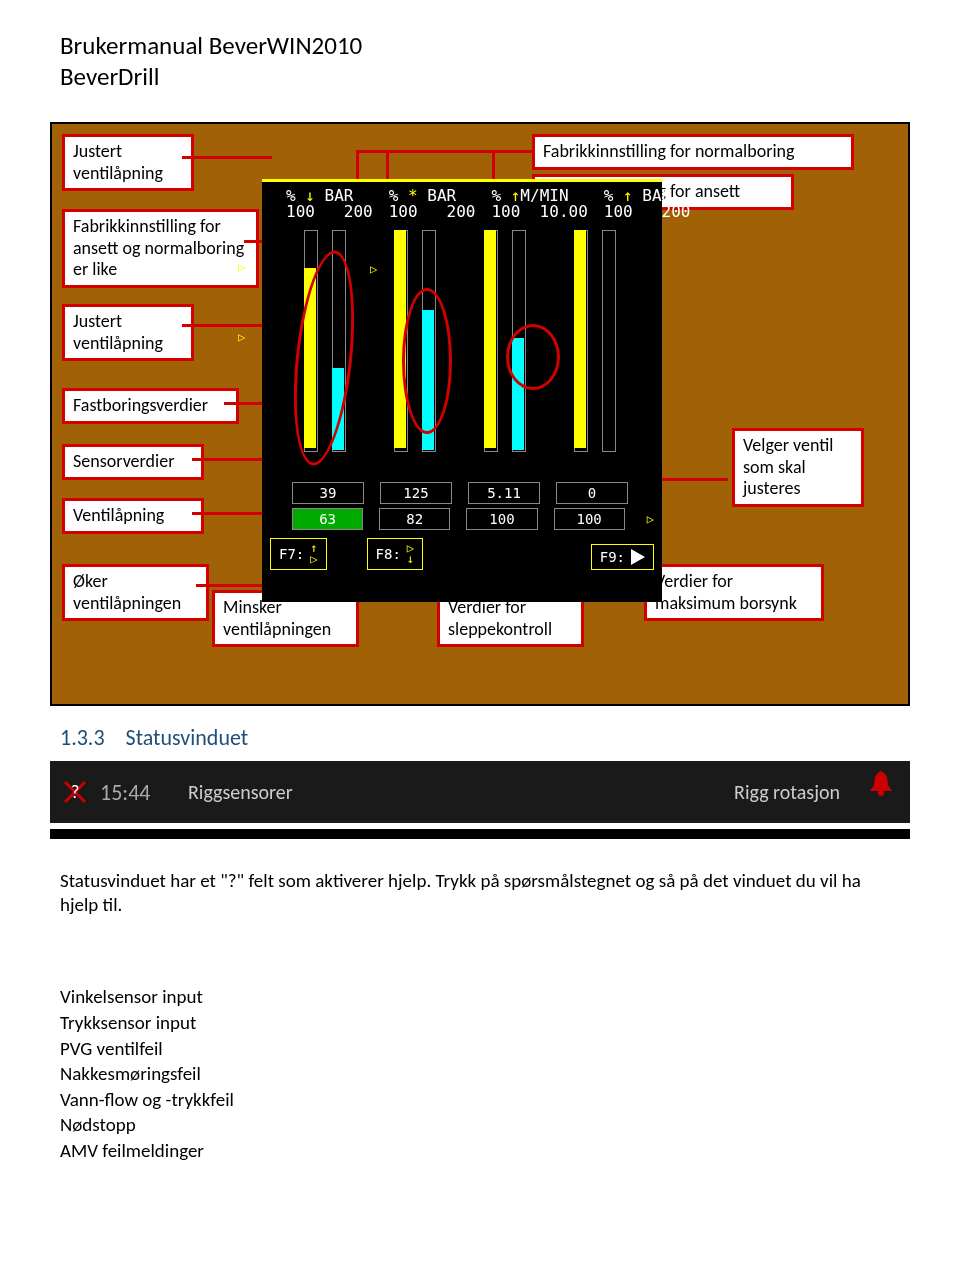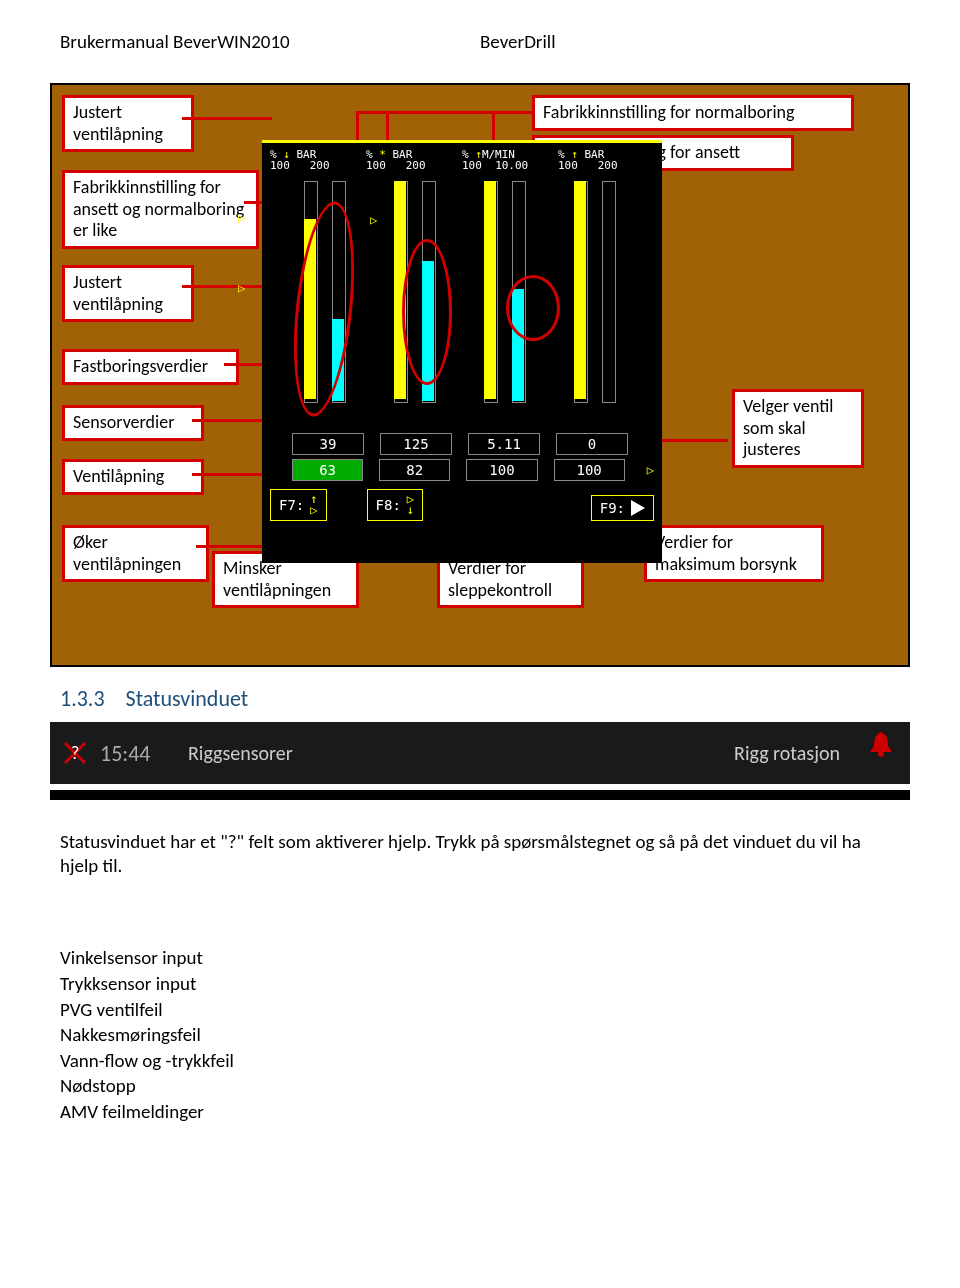--- a/index.html
+++ b/index.html
@@ -7,21 +7,22 @@
     padding: 0;
     width: 960px;
     font-family: Calibri, Arial, sans-serif;
     font-size: 18px;
     color: #000;
     background: #fff;
   }
   .page-header {
     display: flex;
     padding: 30px 60px 10px 60px;
-    font-size: 19px;
+    font-size: 25px;
+    flex-direction: column;
   }
   .page-header .left { width: 50%; }
   .page-header .right { width: 50%; }
   .main-figure {
     margin: 20px 50px 0 50px;
     border: 2px solid #000;
     position: relative;
     height: 580px;
     background: #a16207;
   }
@@ -46,21 +47,21 @@
     background: #000;
     border-top: 3px solid #ff0;
     font-family: monospace;
     color: #fff;
   }
   .gauge-header {
     display: flex;
     gap: 0;
     padding: 6px 8px 0 8px;
   }
-  .gh-col { flex: 1; font-size: 11px; line-height: 1; }
+  .gh-col { flex: 1; font-size: 16px; line-height: 1; margin-left: 16px; }
   .gauges {
     position: relative;
     height: 250px;
     display: flex;
     padding: 8px 8px 0 34px;
     gap: 20px;
   }
   .gauge {
     position: relative;
     width: 70px;

